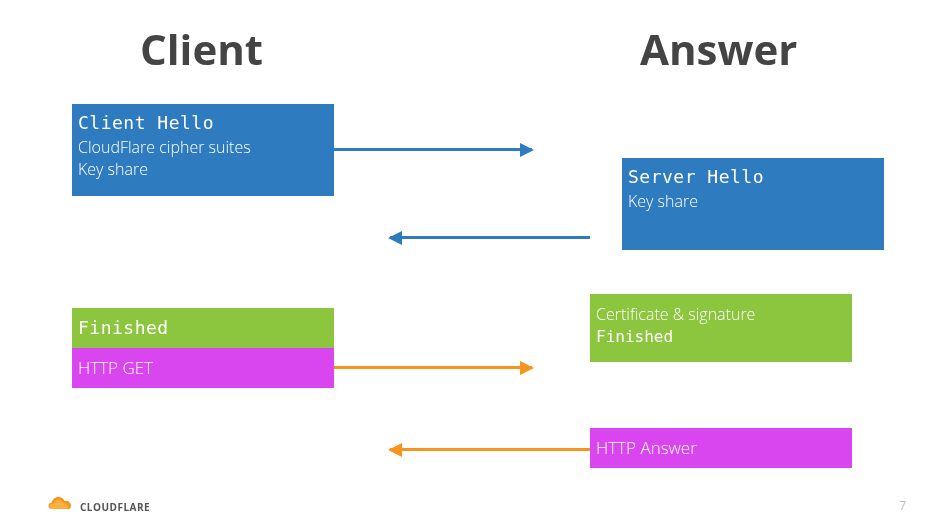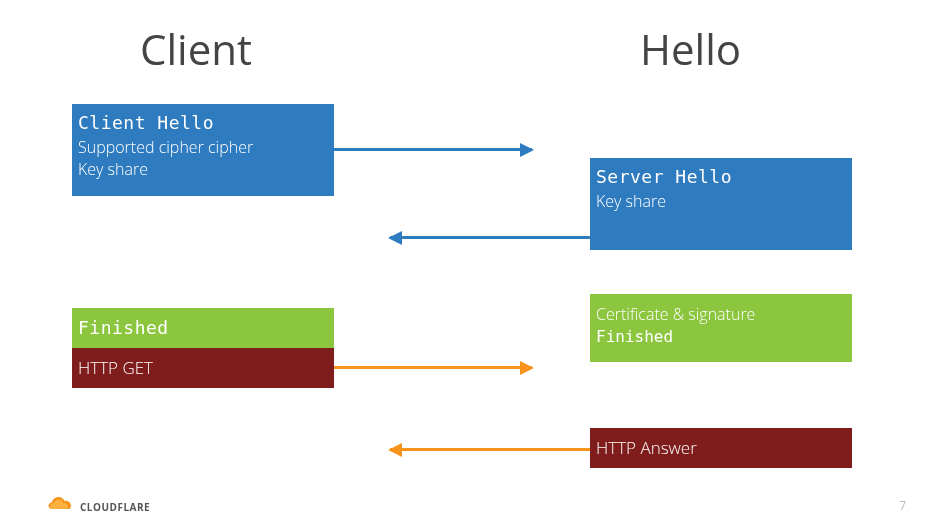--- a/index.html
+++ b/index.html
@@ -1,47 +1,47 @@
 <!DOCTYPE html>
 <html><head>
 <meta charset="utf-8">
 <style>
   * { margin: 0; padding: 0; box-sizing: border-box; }
   body { width: 936px; height: 528px; position: relative; background: #fff; font-family: "Open Sans", "Segoe UI", Arial, sans-serif; overflow: hidden; }
-  .heading { position: absolute; font-size: 42px; font-weight: 400; color: #444; }
+  .heading { position: absolute; font-size: 42px; font-weight: 700; color: #444; }
   .box { position: absolute; color: #fff; padding: 8px 6px; }
   .box-title { font-family: "Consolas","Menlo",monospace; font-size: 18px; font-weight: 400; margin-bottom: 4px; letter-spacing: .5px; }
   .box-line { font-size: 16px; font-weight: 300; line-height: 1.35; }
   .blue { background: #2e7bbf; }
   .green { background: #8cc63f; }
-  .orange { background: #7f1d1d; }
+  .orange { background: #d946ef; }
   .arrow { position: absolute; height: 0; border-top: 3px solid; }
   .arrow::after { content:""; position:absolute; width:0; height:0; border-top:7px solid transparent; border-bottom:7px solid transparent; top:-8.5px; }
   .arrow.right::after { right:-2px; border-left:14px solid; border-left-color:inherit; }
   .arrow.left::after { left:-2px; border-right:14px solid; border-right-color:inherit; }
   .a-blue { border-color:#2e7bbf; color:#2e7bbf; }
   .a-orange { border-color:#f7941e; color:#f7941e; }
   .footer-logo { position:absolute; left:48px; bottom:14px; display:flex; align-items:center; gap:6px; }
   .footer-logo .cloud { width:26px; height:16px; position:relative; }
   .footer-logo .txt { font-size:10px; font-weight:700; letter-spacing:.5px; color:#555; text-transform:uppercase;margin-top:8px; }
   .pagenum { position:absolute; right:30px; bottom:14px; font-size:12px; color:#bbb; }
 </style>
 </head>
 <body>
 
 <div class="heading" style="left:140px; top:20px;">Client</div>
-<div class="heading" style="left:640px; top:20px;">Hello</div>
+<div class="heading" style="left:640px; top:20px;">Answer</div>
 
 <div class="box blue" style="left:72px; top:104px; width:262px; height:92px;">
   <div class="box-title">Client Hello</div>
-  <div class="box-line">Supported cipher cipher</div>
+  <div class="box-line">CloudFlare cipher suites</div>
   <div class="box-line">Key share</div>
 </div>
 
-<div class="box blue" style="left:590px; top:158px; width:262px; height:92px;">
+<div class="box blue" style="left:622px; top:158px; width:262px; height:92px;">
   <div class="box-title">Server Hello</div>
   <div class="box-line">Key share</div>
 </div>
 
 <div class="box green" style="left:590px; top:250px; width:262px; height:68px; padding-top:10px;margin-top:44px;">
   <div class="box-line" style="font-family:inherit;">Certificate &amp; signature</div>
   <div class="box-line" style="font-family:Consolas,Menlo,monospace;">Finished</div>
 </div>
 
 <div class="box green" style="left:72px; top:308px; width:262px; height:40px; padding-top:9px;">

